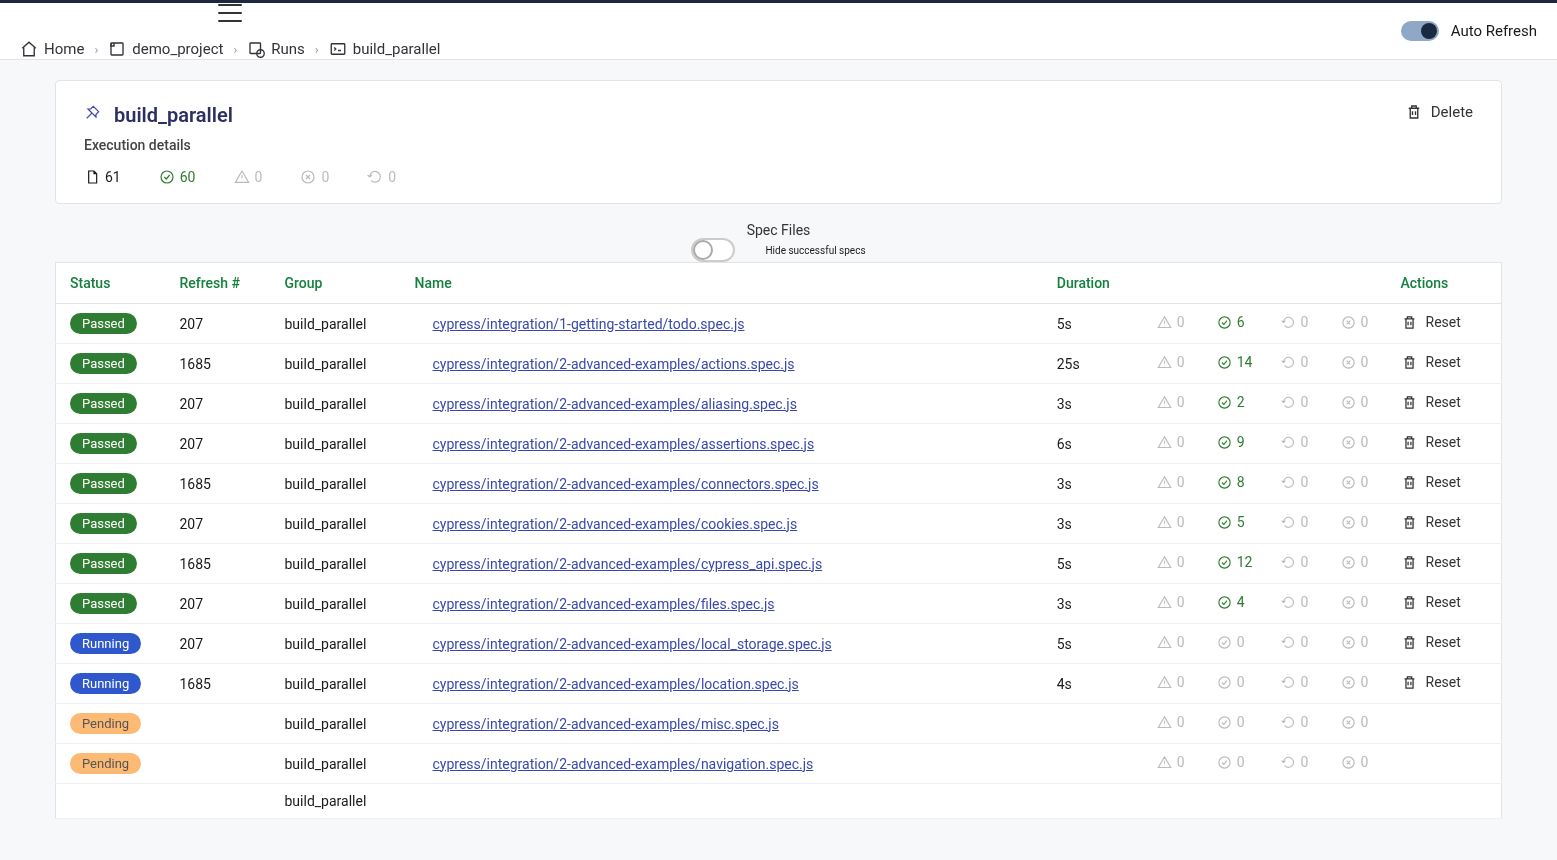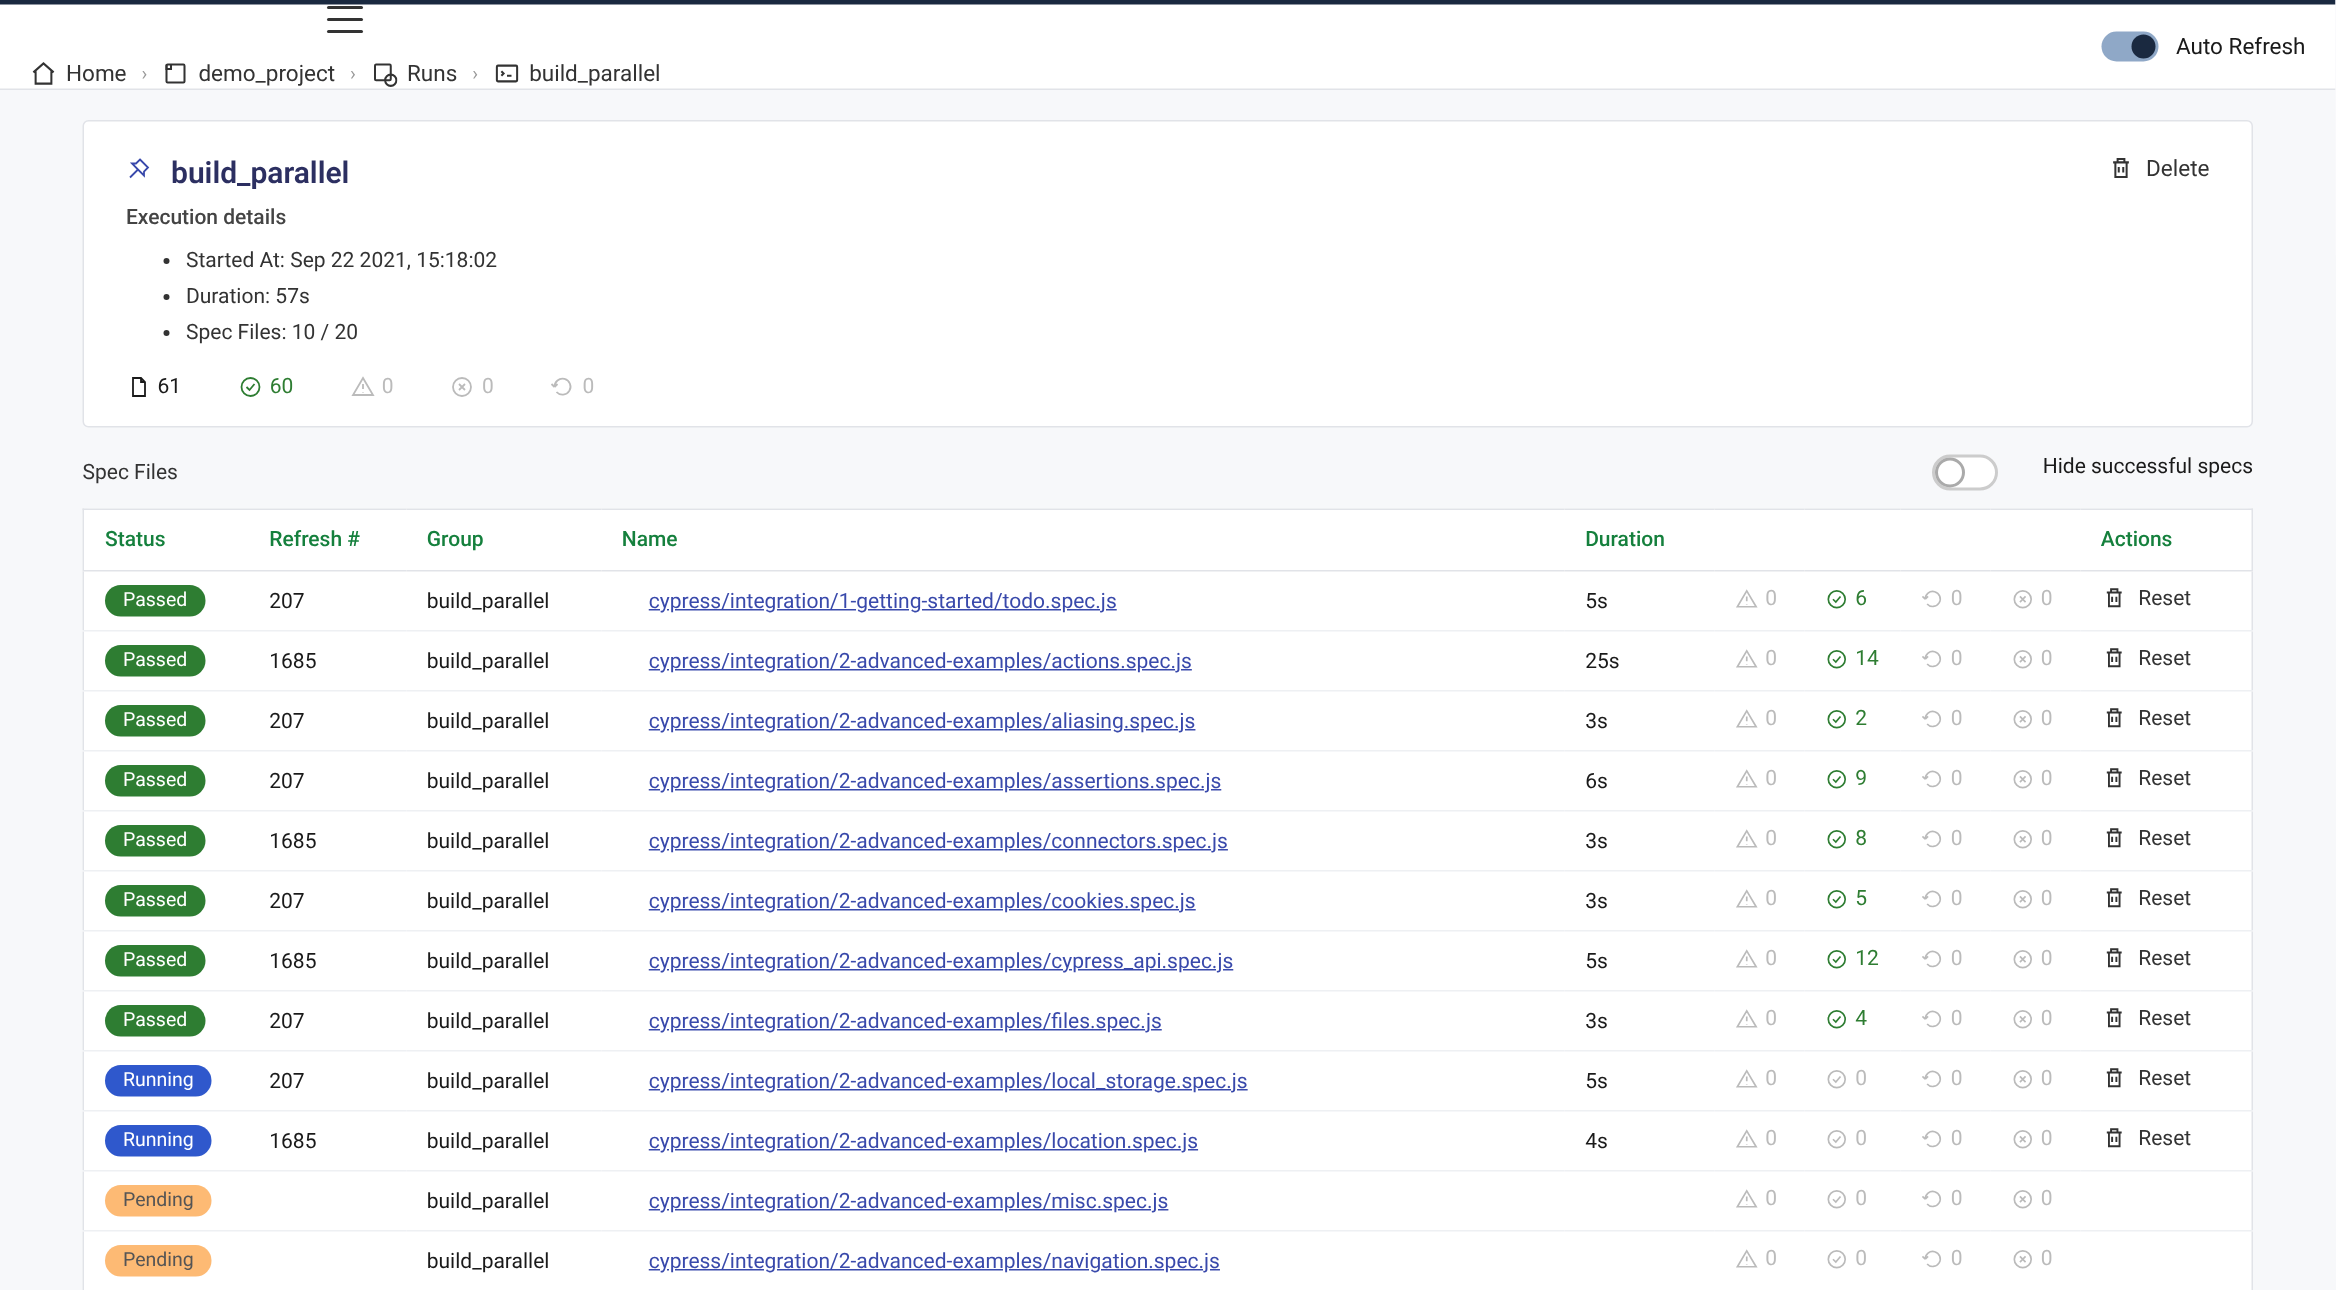--- a/index.html
+++ b/index.html
@@ -22,23 +22,23 @@
 .title-row .pin { color: #3949ab; }
 .title { font-size: 20px; font-weight: 600; color: #2c2f61; }
 .delete-btn { display: flex; align-items: center; gap: 8px; cursor: pointer; color: #333; font-size: 15px; }
 .subtitle { font-size: 14px; color: #444; margin-top: 10px; font-weight: 500; }
 .details-list { list-style: disc; margin: 10px 0 0 40px; font-size: 14px; color: #333; line-height: 1.7; }
 .summary-row { display: flex; align-items: center; gap: 38px; margin-top: 16px; font-size: 14px; }
 .summary-item { display: flex; align-items: center; gap: 5px; }
 .summary-item.muted { color: #bbb; }
 .summary-item.green { color: #2e7d32; }
 .summary-item svg { width: 16px; height: 16px; }
-.section-header { display: flex; justify-content: space-between; align-items: center; margin-bottom: 12px; }
+.section-header { display: flex; justify-content: space-between; align-items: center; margin-bottom: 0; flex-direction: column; }
 .section-title { font-size: 14px; color: #333; }
-.hide-specs { display: flex; gap: 30px; font-size: 14px; }
+.hide-specs { display: flex; align-items: center; gap: 30px; font-size: 10px; }
 .switch2 { width: 44px; height: 24px; border-radius: 12px; border: 2px solid #ccc; position: relative; background: #fff; cursor: pointer; }
 .switch2::after { content: ""; position: absolute; width: 16px; height: 16px; border-radius: 50%; border: 2px solid #aaa; top: 0px; left: 0px; background: #fff; }
 .table { width: 100%; background: #fff; border: 1px solid #e1e3e8; border-radius: 4px; border-collapse: collapse; }
 .table th { text-align: left; font-weight: 500; font-size: 14px; color: #15803d; padding: 12px 14px; border-bottom: 1px solid #e1e3e8; }
 .table td { padding: 9px 14px; font-size: 14px; border-bottom: 1px solid #eef0f3; vertical-align: middle; }
 .col-status { width: 110px; }
 .col-machine { width: 105px; }
 .col-group { width: 130px; }
 .col-duration { width: 100px; }
 .col-stat { width: 60px; white-space: nowrap; }
@@ -113,25 +113,20 @@
       <div>
         <div class="title-row">
           <span class="pin">
             <svg width="16" height="16" viewBox="0 0 24 24" fill="#3949ab" stroke="none">
                 <path d="M14 2 L22 10 L18 14 L18 18 L12 12 L4 20 L12 12 L6 6 L10 6 Z"></path>
               </svg>
           </span>
           <span class="title">build_parallel</span>
         </div>
         <div class="subtitle">Execution details</div>
-        <ul class="details-list">
-          <li><span>Started At:</span> <span>Sep 22 2021, 15:18:02</span></li>
-          <li><span>Duration:</span> <span>57s</span></li>
-          <li><span>Spec Files:</span> <span>10 / 20</span></li>
-        </ul>
         <div class="summary-row">
           <div class="summary-item">
             <svg viewBox="0 0 24 24" stroke="#333">
                 <path d="M7 3 H15 L19 7 V21 H7 Z M15 3 V7 H19"></path>
               </svg>
             <span>61</span>
           </div>
           <div class="summary-item green">
             <svg viewBox="0 0 24 24" stroke="#2e7d32">
                 <circle cx="12" cy="12" r="9"></circle>

